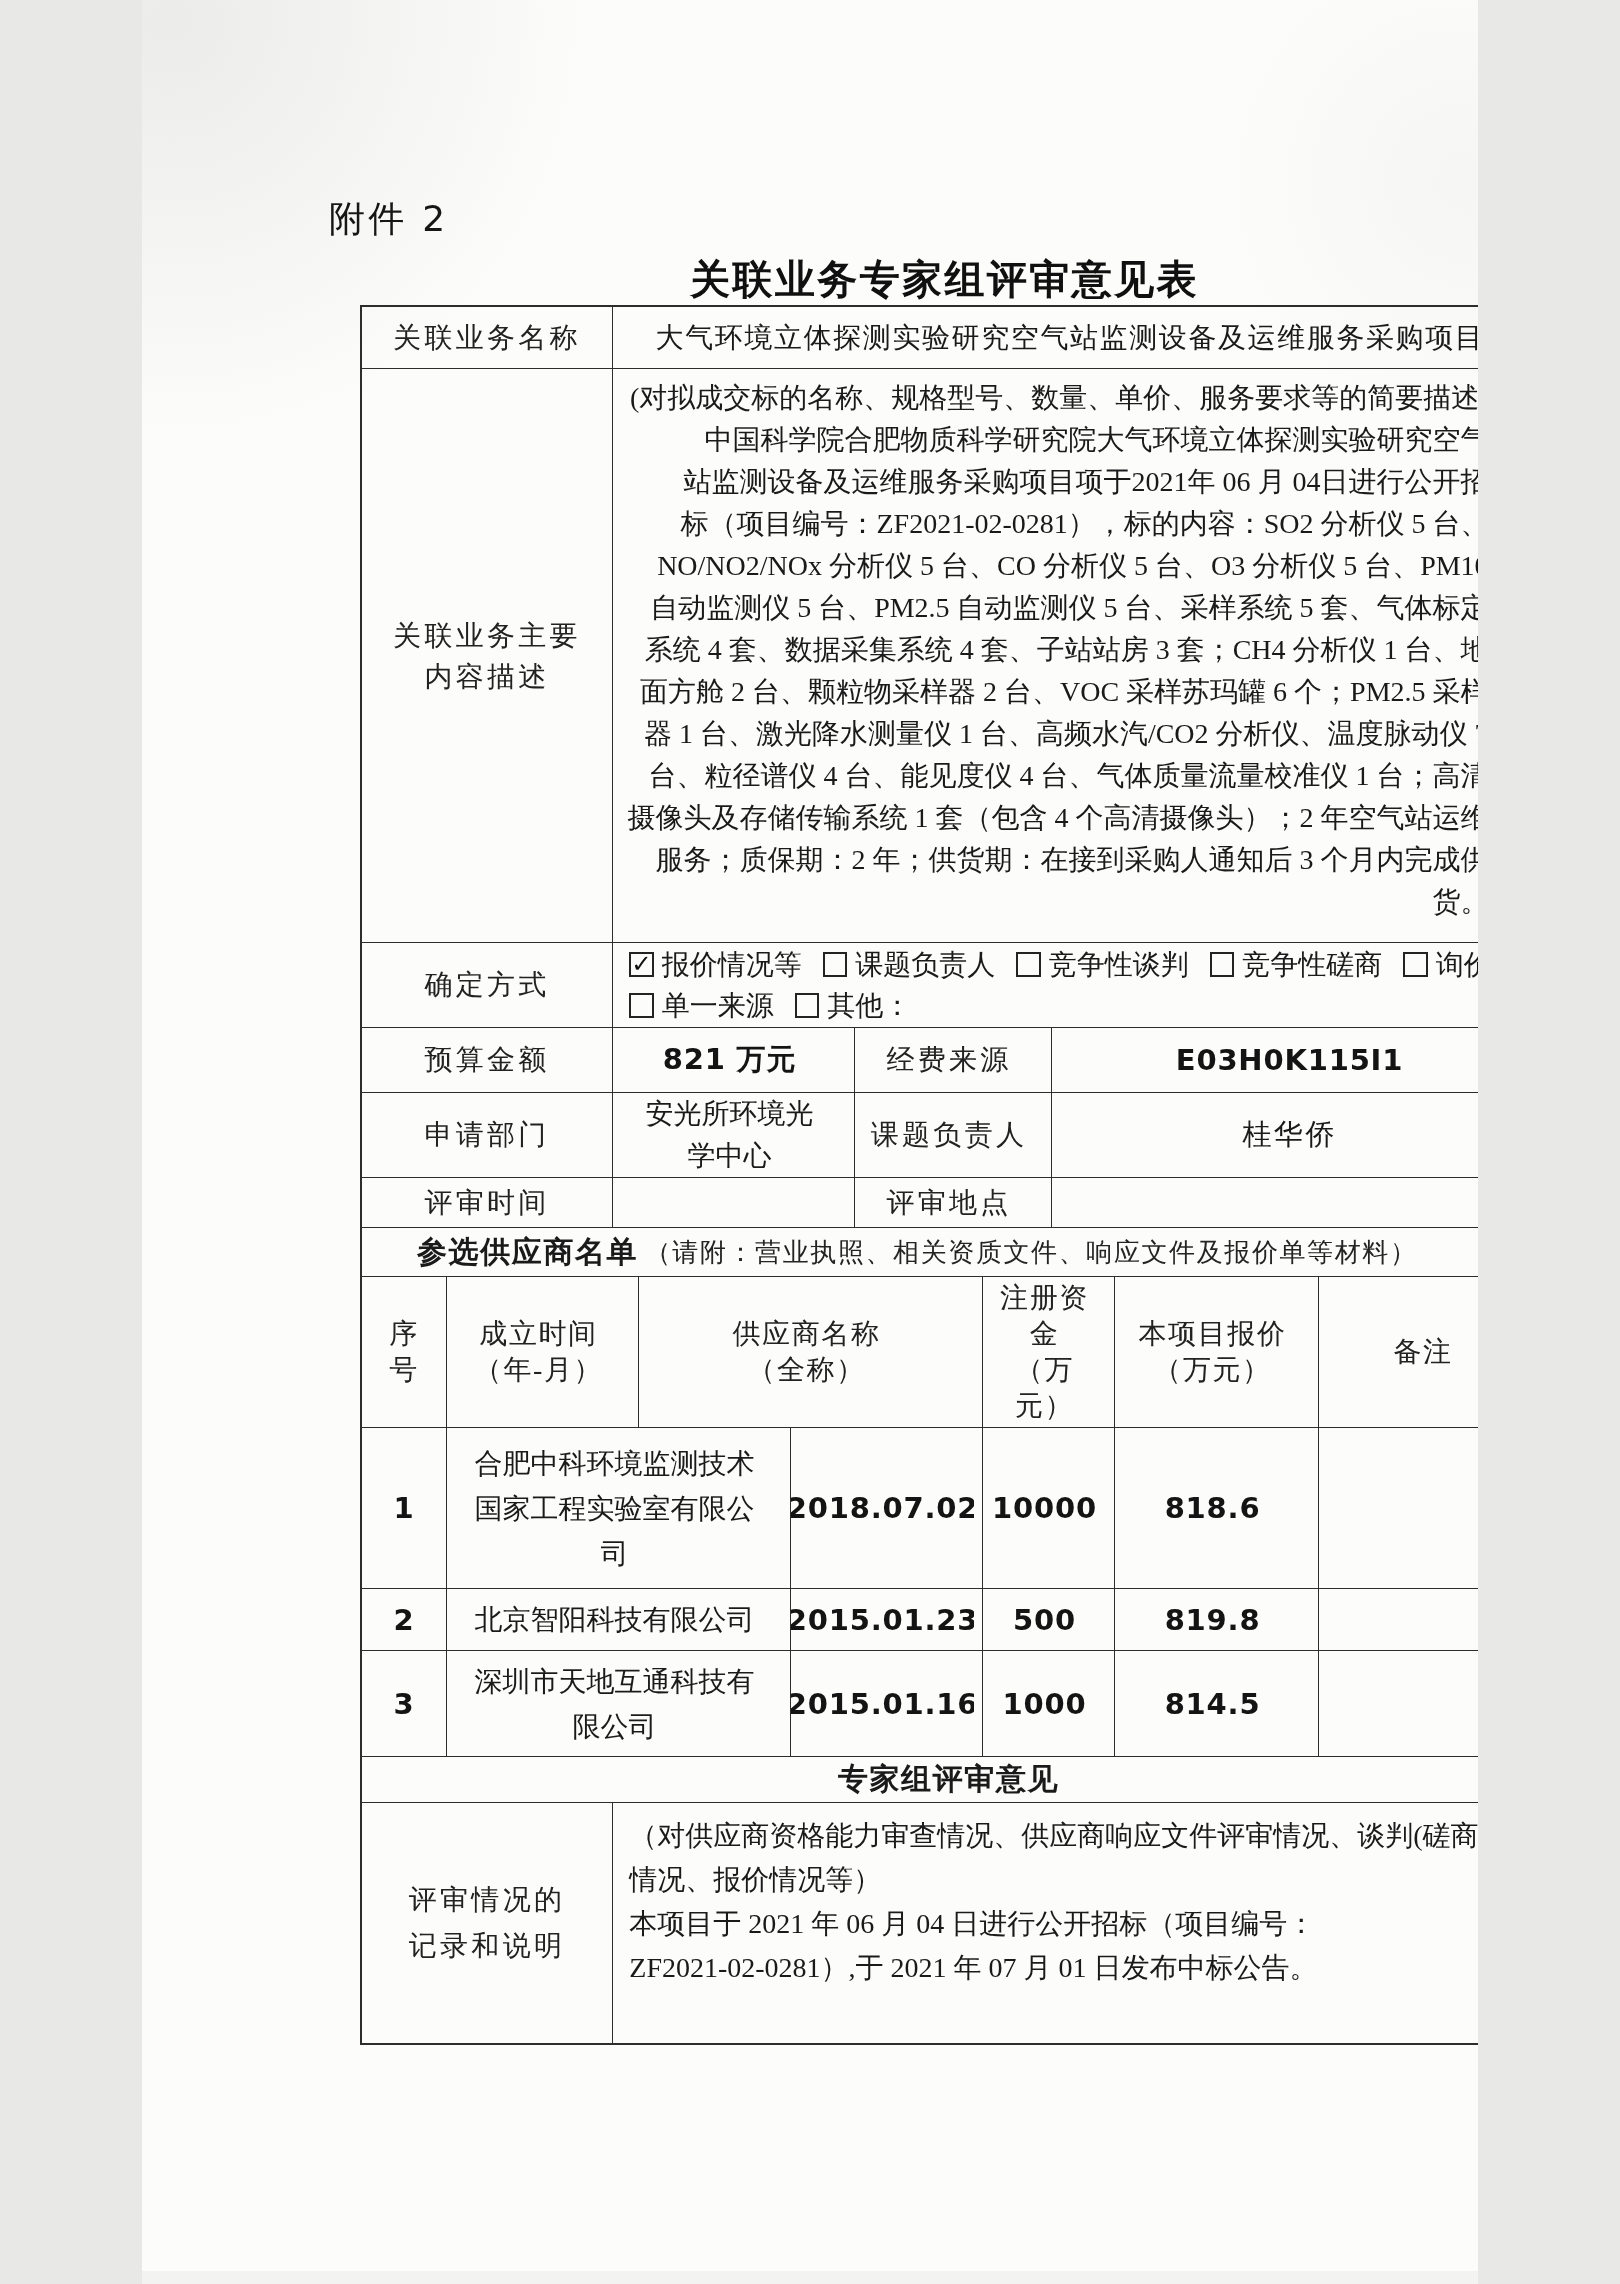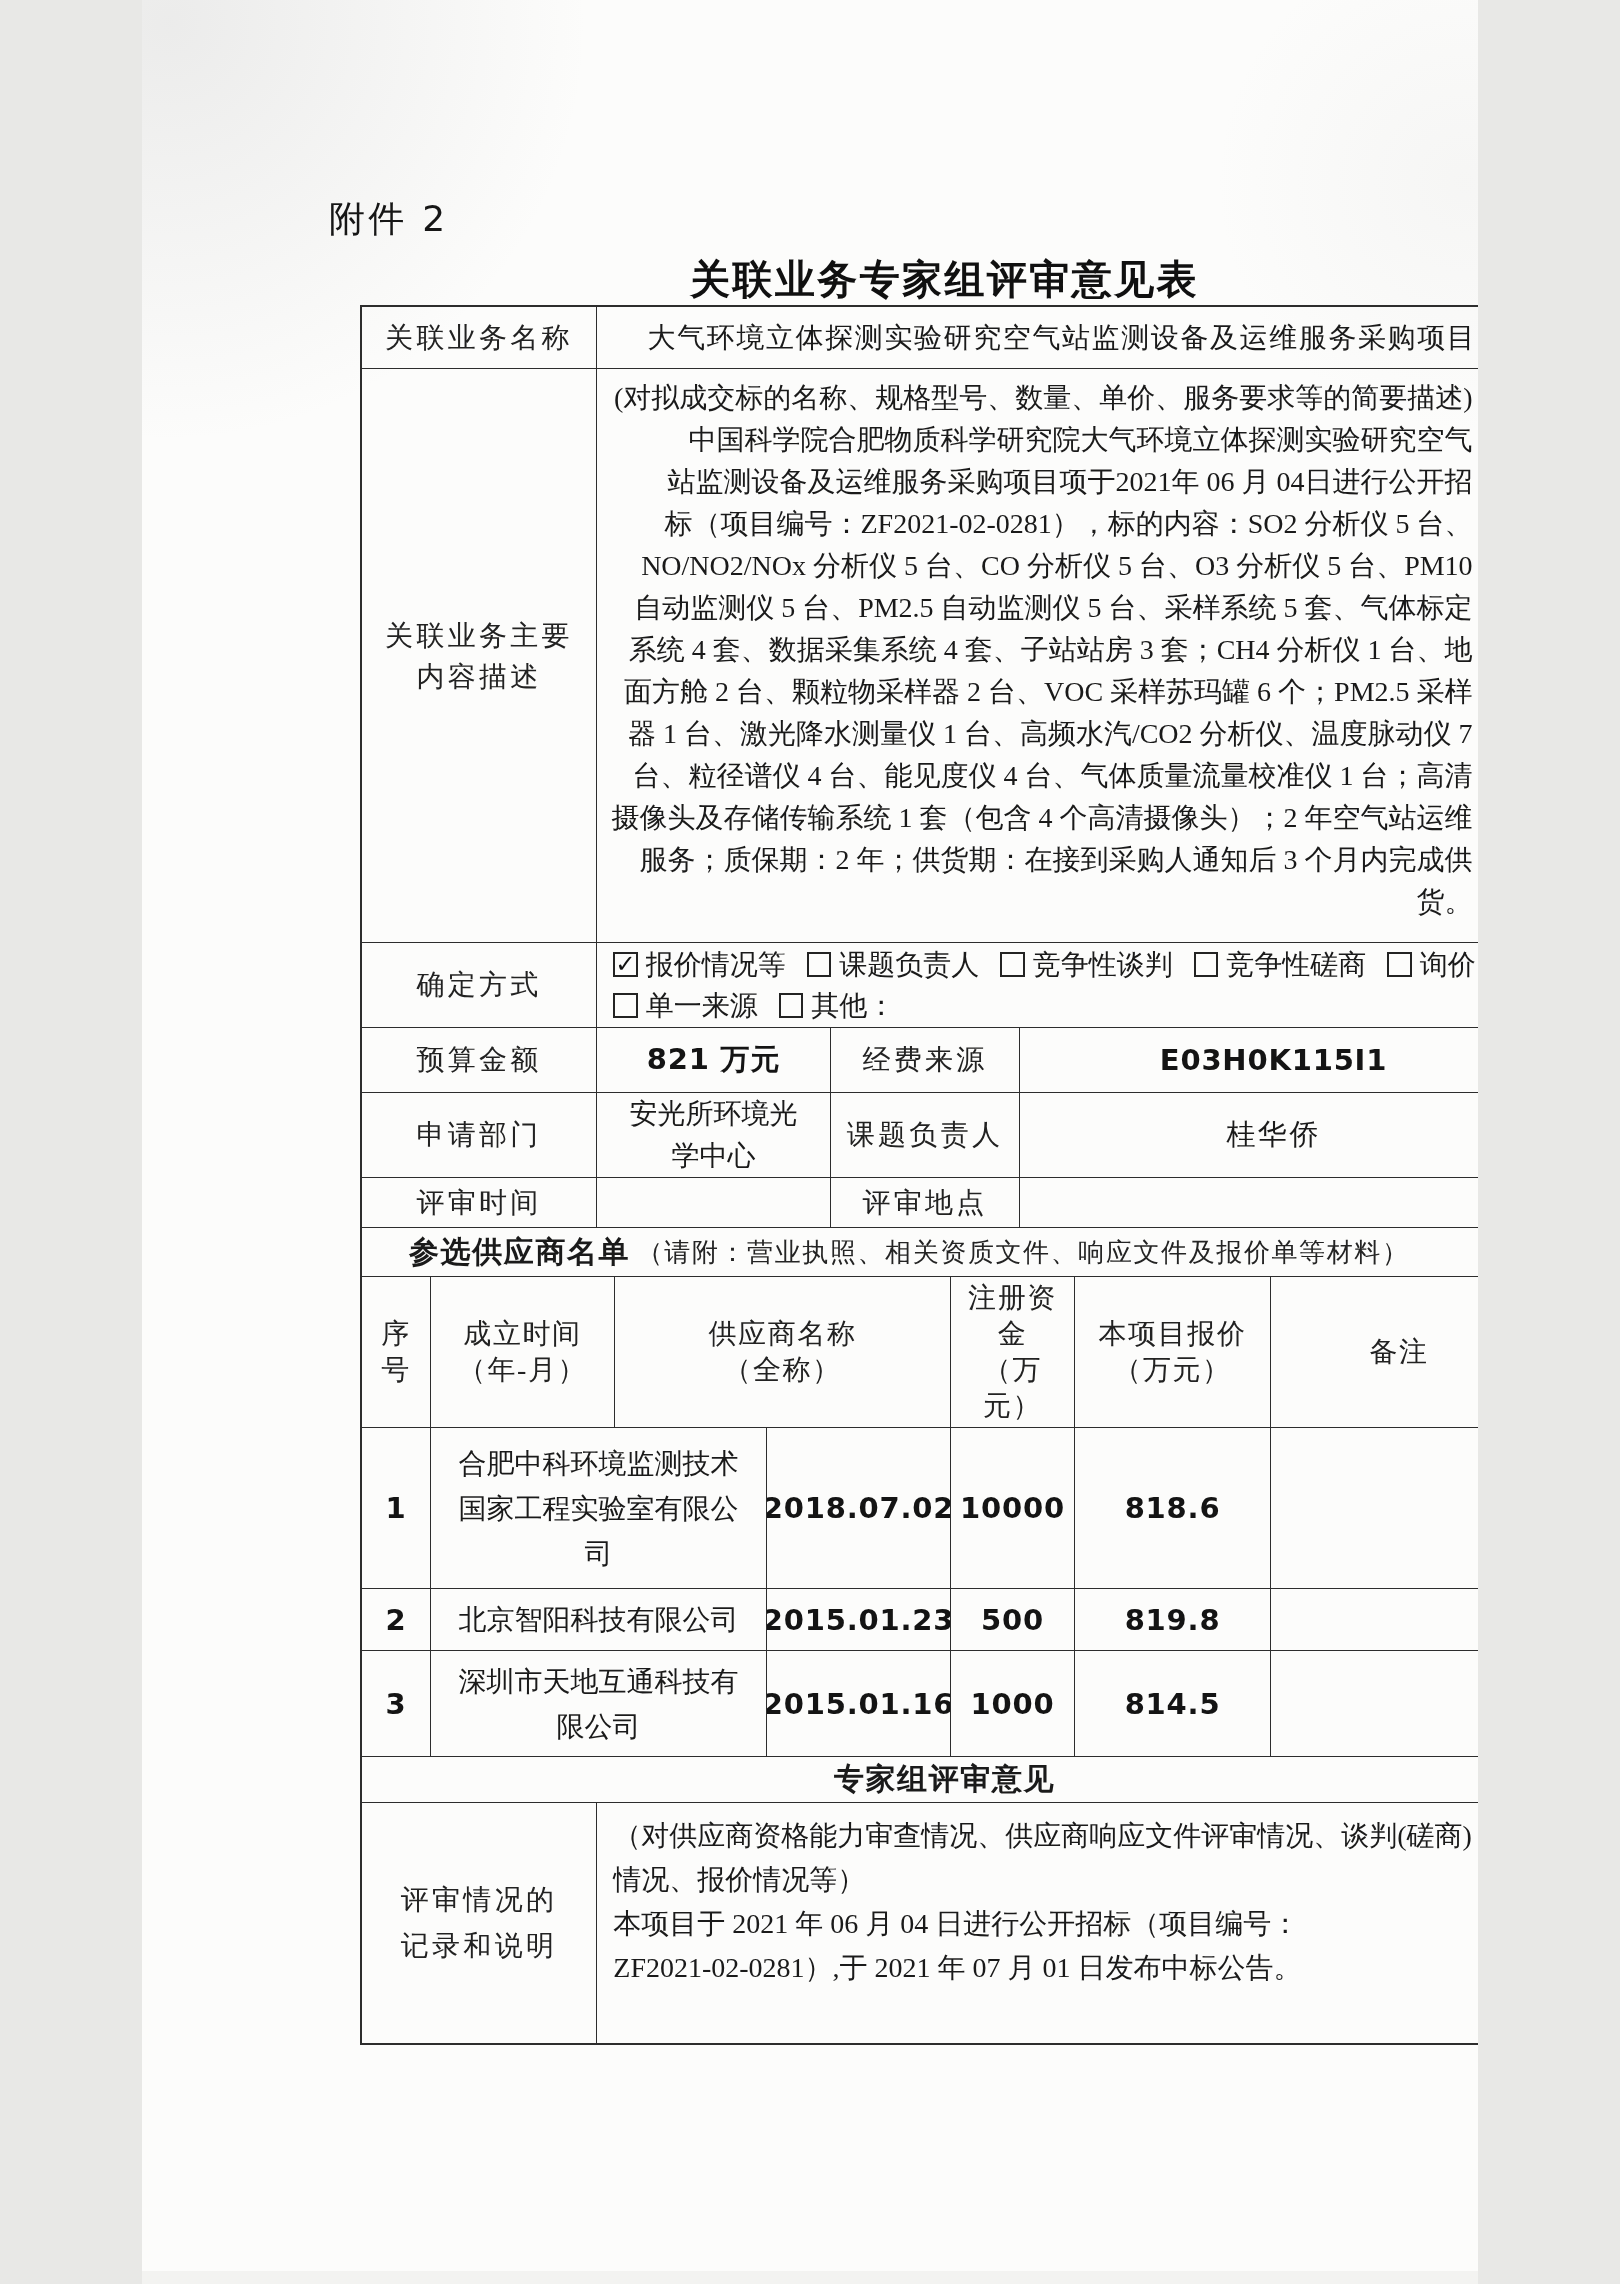--- a/index.html
+++ b/index.html
@@ -30,21 +30,21 @@
   .tbl {
     position:absolute; left:218px; top:305px; width:1169px;
     border:2.4px solid #2d2d2d; box-sizing:border-box;
     font-size:28px;
   }
   .row { display:flex; border-top:1.6px solid #2d2d2d; box-sizing:border-box; overflow:hidden; }
   .row:first-child { border-top:none; }
   .cell {
     border-left:1.6px solid #2d2d2d; box-sizing:border-box;
     display:flex; align-items:center; justify-content:center;
-    text-align:center; overflow:hidden;
+    text-align:center; overflow:hidden;margin-left:8px;
   }
   .cell:first-child { border-left:none; }
   
   .rA{height:61px}.rB{height:574px}.rC{height:85px}.rD{height:65px}.rE{height:85px}
   .rF{height:50px}.rG{height:49px}.rH{height:151px}.rI{height:161px}.rJ{height:62px}
   .rK{height:106px}.rL{height:46px}.rM{height:241px}
   
   .c1{width:234px}.c2{width:234px}.c3{width:189px}.c4{flex:1}
   
   .s1{width:68px}.s2{width:336px}.s3{width:184px}.s4{width:124px}.s5{width:196px}.s6{flex:1}

